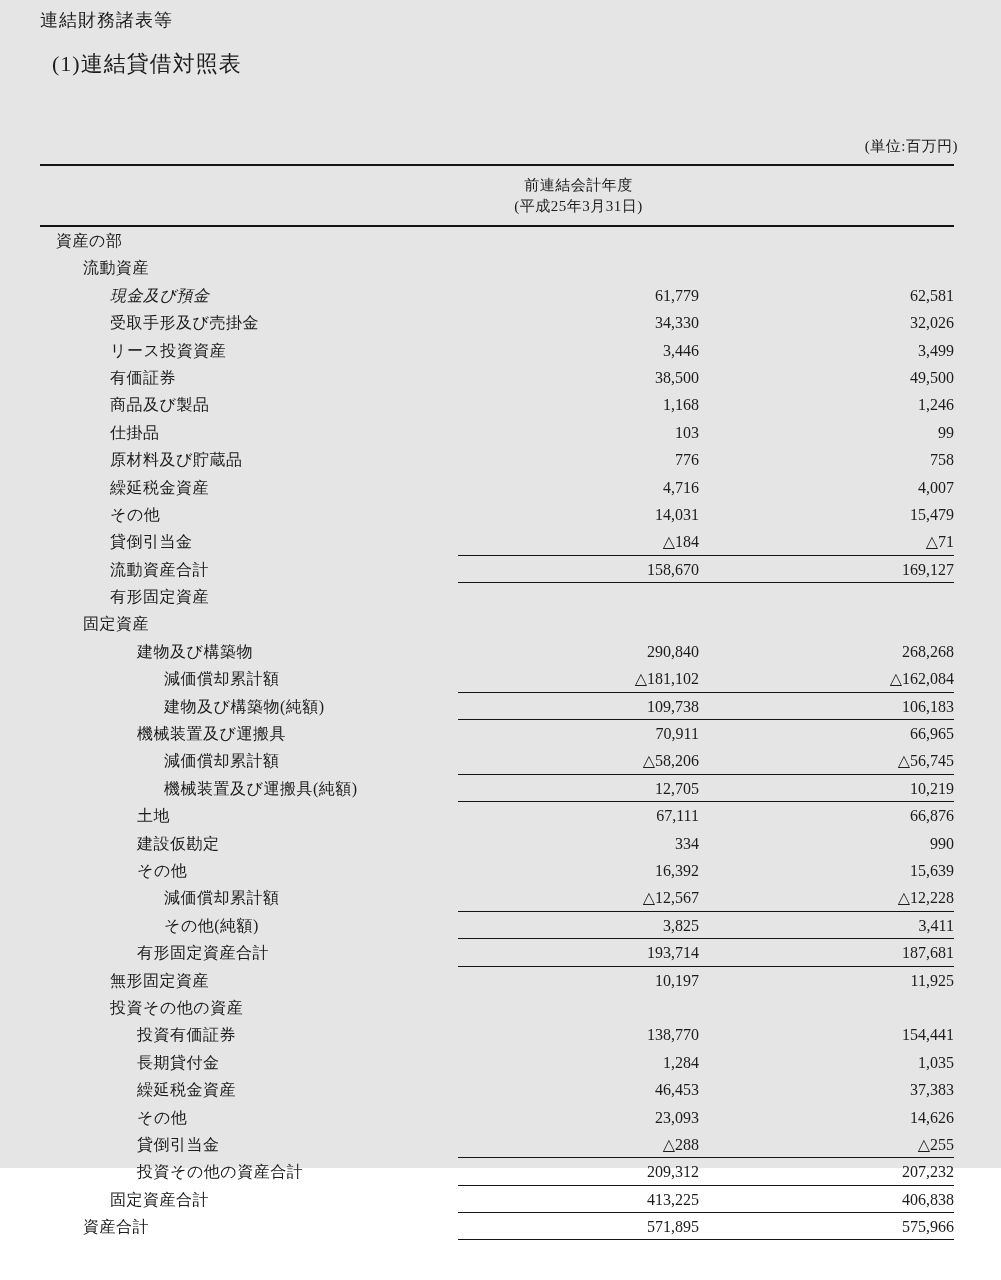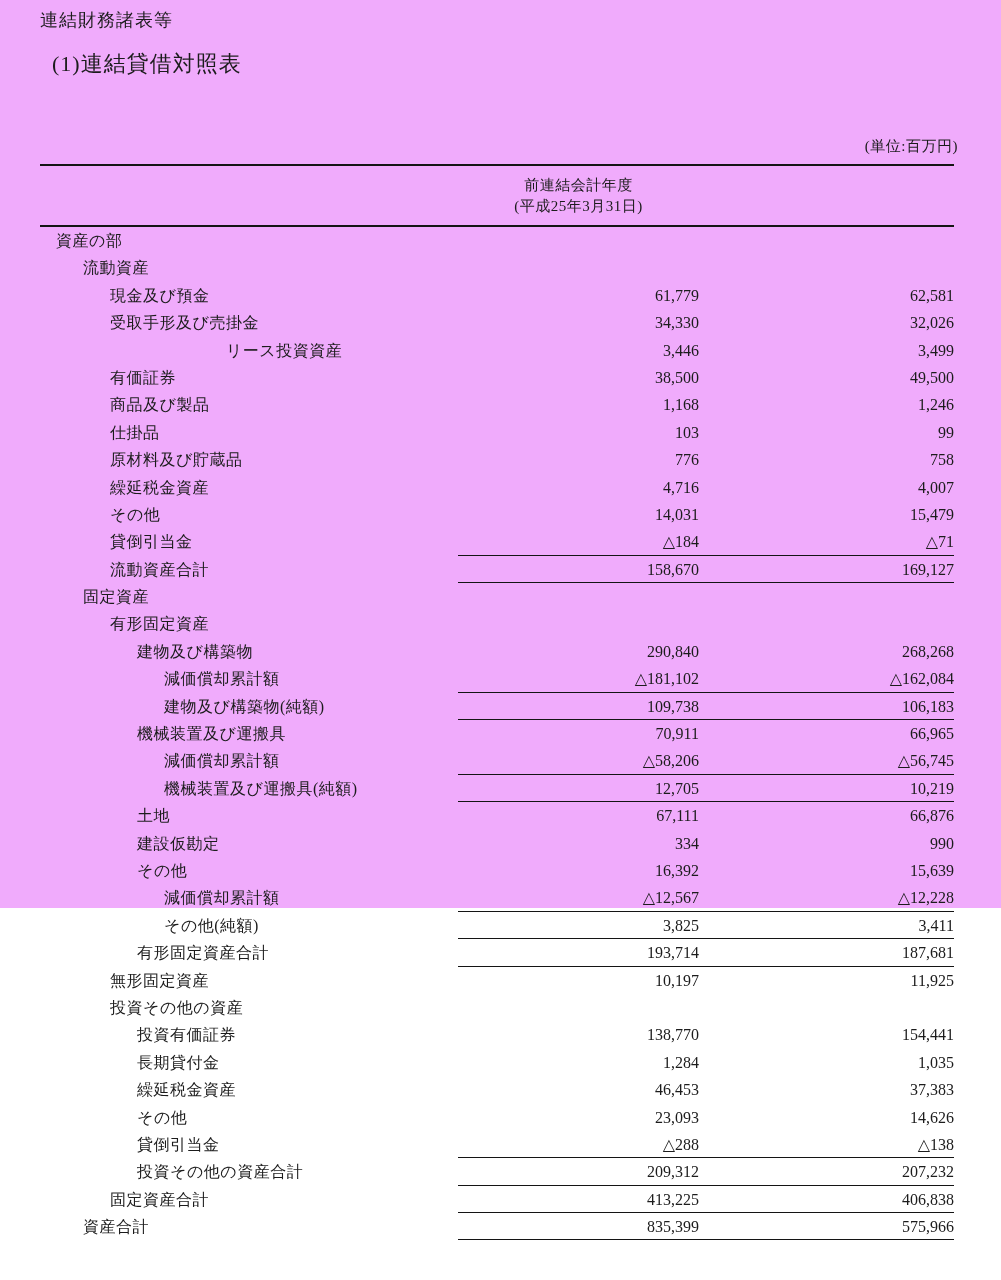--- a/index.html
+++ b/index.html
@@ -4,21 +4,21 @@
 <style>
   * { margin: 0; padding: 0; box-sizing: border-box; }
   html, body { background: #ffffff; }
   body {
     width: 1001px; height: 1280px;
     font-family: "Liberation Serif", "DejaVu Serif", serif;
     color: #1c1c1c;
     position: relative;
     overflow: hidden;
   }
-  .page { position: relative; width: 1001px; height: 908px; background: #f0abfc; }
+  .page { position: relative; width: 1001px; height: 1168px; background: #e5e5e5; }
 
   .doc-title {
     position: absolute; left: 40px; top: 8px;
     font-size: 18px; letter-spacing: 1px; white-space: nowrap;
   }
   .doc-subtitle {
     position: absolute; left: 52px; top: 49px;
     font-size: 22px; letter-spacing: 1px; white-space: nowrap;
   }
   .unit-note {
@@ -86,35 +86,35 @@
           </div>
         </div>
         <div class="row">
           <div class="cell label" style="padding-left: 43px;">流動資産</div>
           <div class="nums">
             <div class="cell num c1"></div>
             <div class="cell num c2"></div>
           </div>
         </div>
         <div class="row">
-          <div class="cell label" style="padding-left: 70px;">現金及び預金</div>
+          <div class="cell label" style="padding-left: 70px; font-style: italic;">現金及び預金</div>
           <div class="nums">
             <div class="cell num c1">61,779</div>
             <div class="cell num c2">62,581</div>
           </div>
         </div>
         <div class="row">
           <div class="cell label" style="padding-left: 70px;">受取手形及び売掛金</div>
           <div class="nums">
             <div class="cell num c1">34,330</div>
             <div class="cell num c2">32,026</div>
           </div>
         </div>
         <div class="row">
-          <div class="cell label" style="padding-left: 70px; text-align: center;">リース投資資産</div>
+          <div class="cell label" style="padding-left: 70px;">リース投資資産</div>
           <div class="nums">
             <div class="cell num c1">3,446</div>
             <div class="cell num c2">3,499</div>
           </div>
         </div>
         <div class="row">
           <div class="cell label" style="padding-left: 70px;">有価証券</div>
           <div class="nums">
             <div class="cell num c1">38,500</div>
             <div class="cell num c2">49,500</div>
@@ -163,28 +163,28 @@
           </div>
         </div>
         <div class="row">
           <div class="cell label" style="padding-left: 70px;">流動資産合計</div>
           <div class="nums rule">
             <div class="cell num c1">158,670</div>
             <div class="cell num c2">169,127</div>
           </div>
         </div>
         <div class="row">
+          <div class="cell label" style="padding-left: 70px;">有形固定資産</div>
+          <div class="nums">
+            <div class="cell num c1"></div>
+            <div class="cell num c2"></div>
+          </div>
+        </div>
+        <div class="row">
           <div class="cell label" style="padding-left: 43px;">固定資産</div>
-          <div class="nums">
-            <div class="cell num c1"></div>
-            <div class="cell num c2"></div>
-          </div>
-        </div>
-        <div class="row">
-          <div class="cell label" style="padding-left: 70px;">有形固定資産</div>
           <div class="nums">
             <div class="cell num c1"></div>
             <div class="cell num c2"></div>
           </div>
         </div>
         <div class="row">
           <div class="cell label" style="padding-left: 97px;">建物及び構築物</div>
           <div class="nums">
             <div class="cell num c1">290,840</div>
             <div class="cell num c2">268,268</div>
@@ -306,40 +306,40 @@
           <div class="cell label" style="padding-left: 97px;">その他</div>
           <div class="nums">
             <div class="cell num c1">23,093</div>
             <div class="cell num c2">14,626</div>
           </div>
         </div>
         <div class="row">
           <div class="cell label" style="padding-left: 97px;">貸倒引当金</div>
           <div class="nums rule">
             <div class="cell num c1">△288</div>
-            <div class="cell num c2">△138</div>
+            <div class="cell num c2">△255</div>
           </div>
         </div>
         <div class="row">
           <div class="cell label" style="padding-left: 97px;">投資その他の資産合計</div>
           <div class="nums rule">
             <div class="cell num c1">209,312</div>
             <div class="cell num c2">207,232</div>
           </div>
         </div>
         <div class="row">
           <div class="cell label" style="padding-left: 70px;">固定資産合計</div>
           <div class="nums rule">
             <div class="cell num c1">413,225</div>
             <div class="cell num c2">406,838</div>
           </div>
         </div>
         <div class="row">
           <div class="cell label" style="padding-left: 43px;">資産合計</div>
           <div class="nums rule">
-            <div class="cell num c1">835,399</div>
+            <div class="cell num c1">571,895</div>
             <div class="cell num c2">575,966</div>
           </div>
         </div>
       </div>
 
   </div>
 </div>
 
 </body></html>

